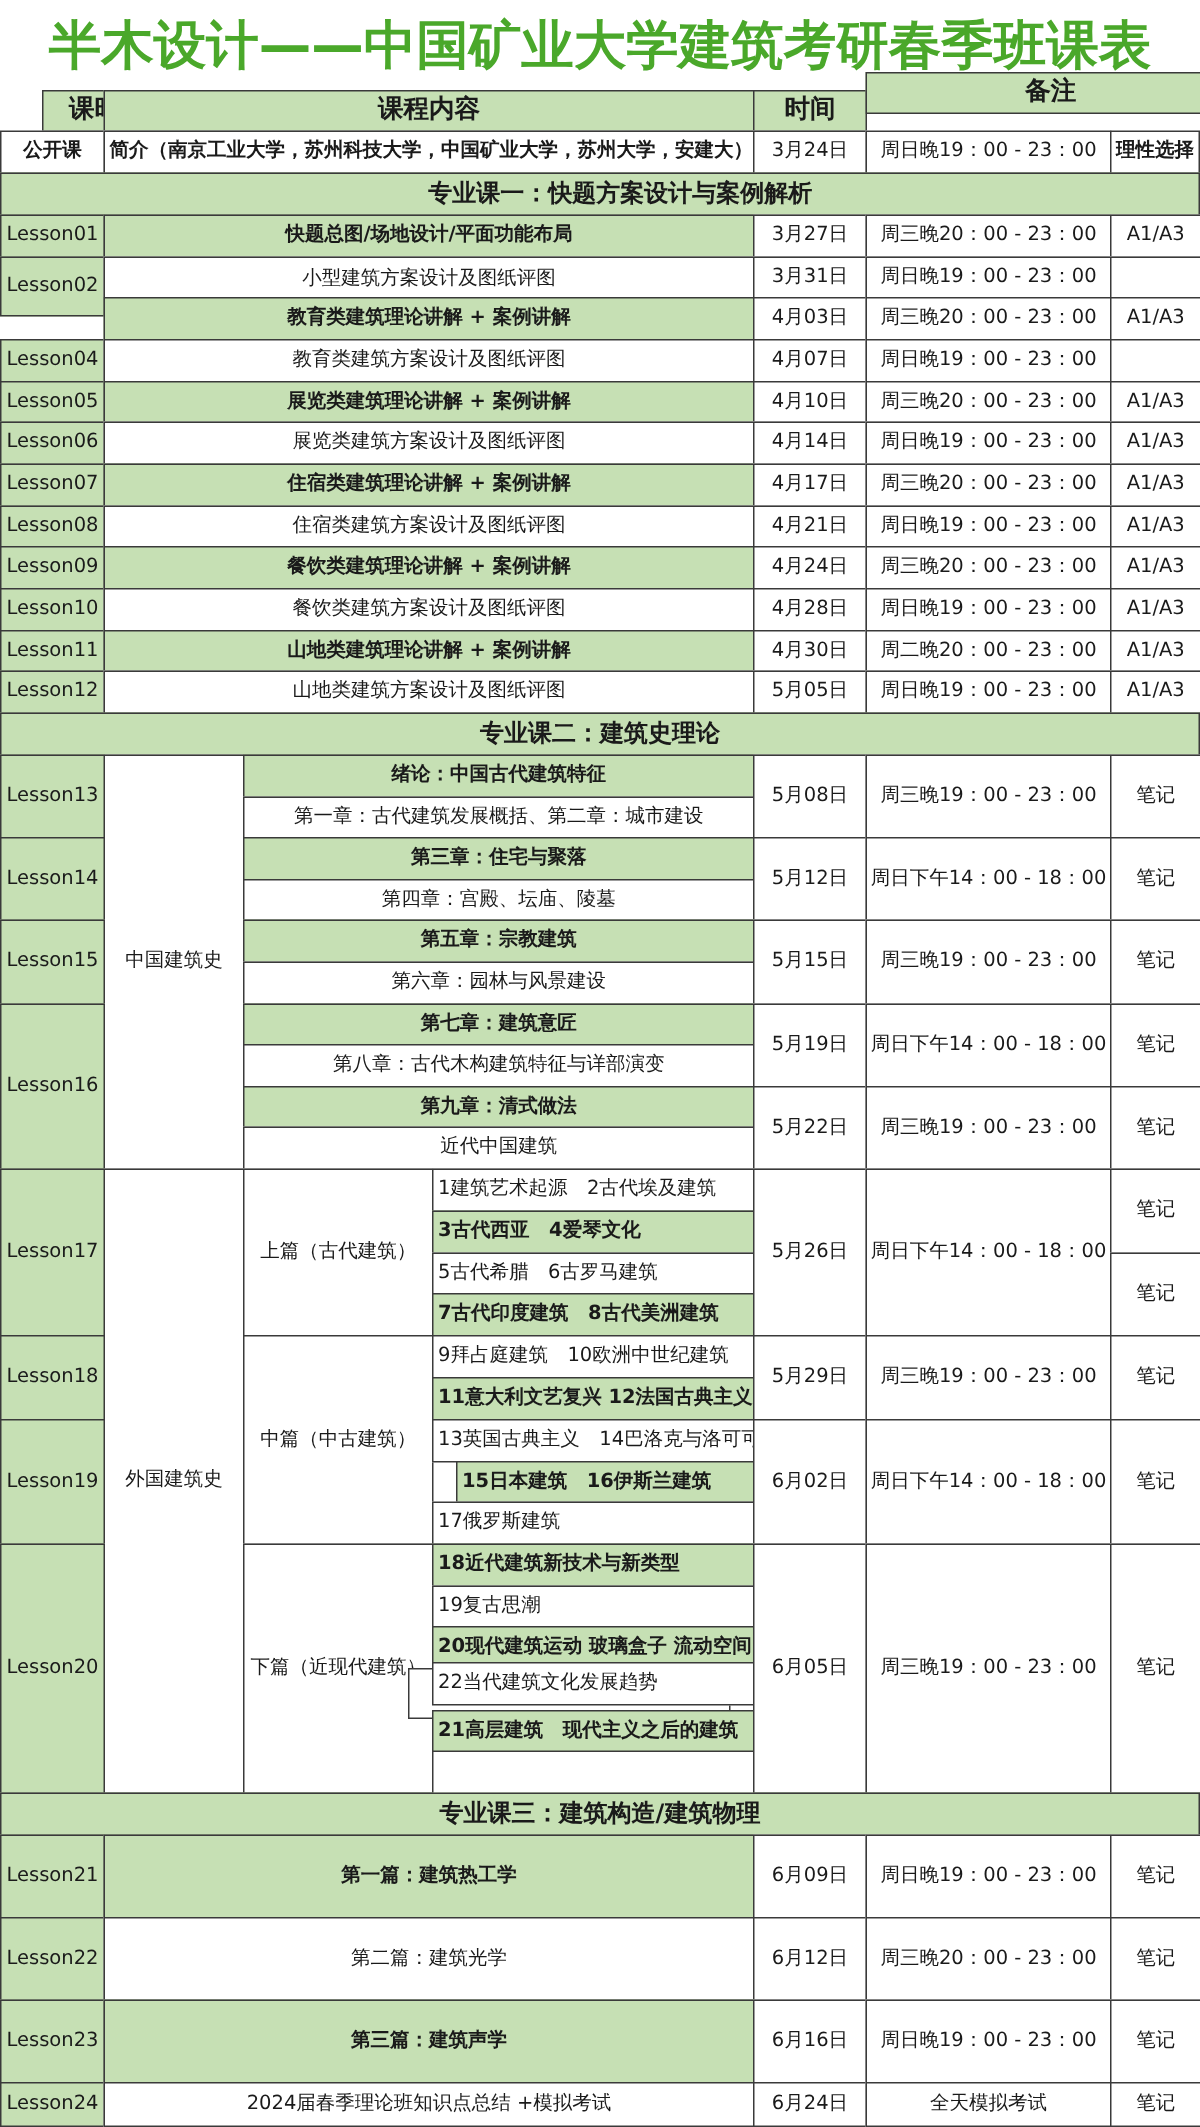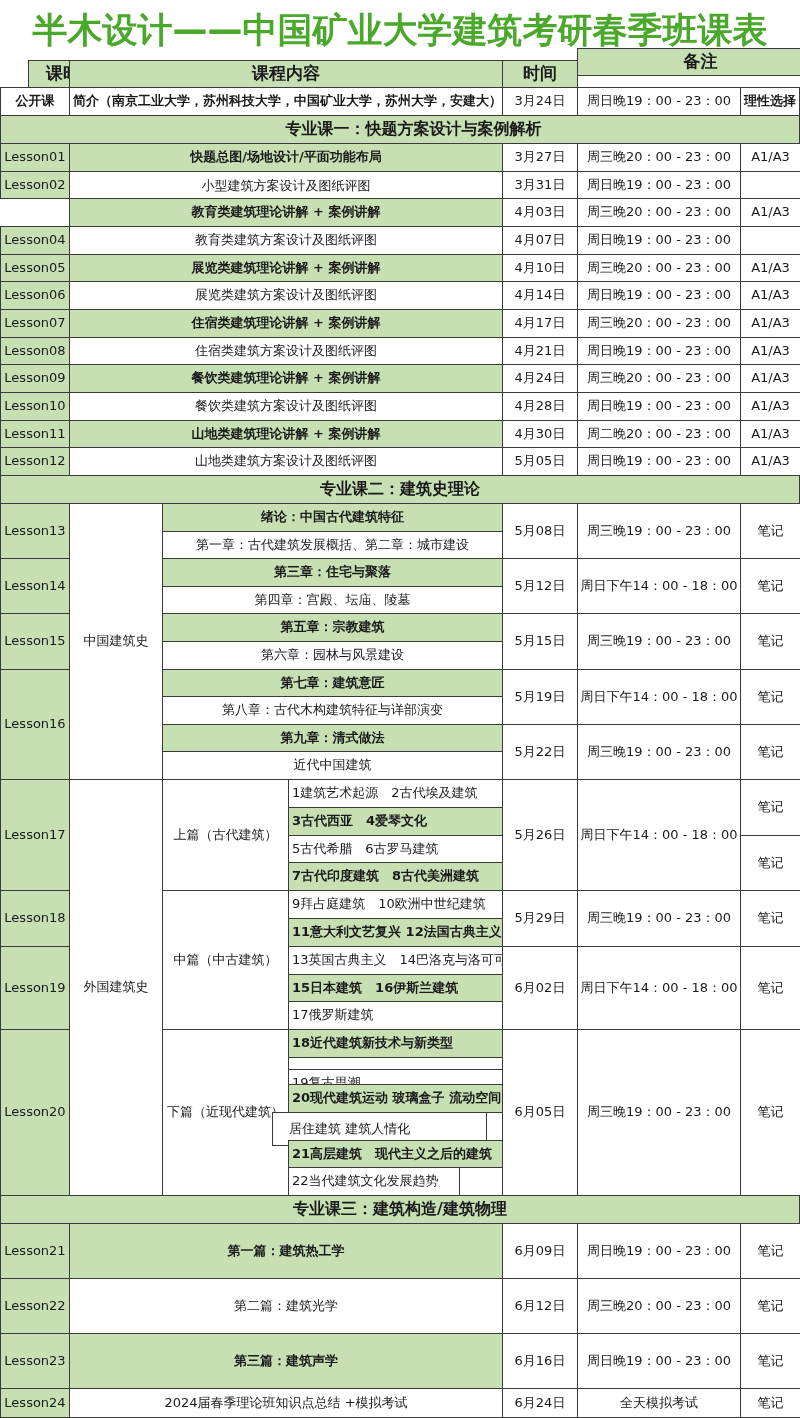--- a/index.html
+++ b/index.html
@@ -28,21 +28,21 @@
 <div class="c" style="left:577px;top:87px;width:164px;height:29px;">周日晚19：00 - 23：00</div>
 <div class="c b" style="left:740px;top:87px;width:60px;height:29px;">理性选择</div>
 
 <div class="c g sec" style="left:0;top:115px;width:800px;height:29px;padding-left:27px;">专业课一：快题方案设计与案例解析</div>
 <div id="s1">
     <div class="c g" style="left: 0px; top: 143px; width: 70px; height: 29px;">Lesson01</div>
     <div class="c g b" style="left: 69px; top: 143px; width: 434px; height: 29px;">快题总图/场地设计/平面功能布局</div>
     <div class="c " style="left: 502px; top: 143px; width: 76px; height: 29px;">3月27日</div>
     <div class="c " style="left: 577px; top: 143px; width: 164px; height: 29px;">周三晚20：00 - 23：00</div>
     <div class="c " style="left: 740px; top: 143px; width: 61px; height: 29px;">A1/A3</div>
-    <div class="c g" style="left: 0px; top: 171px; width: 70px; height: 28px;">Lesson02</div>
+    <div class="c g" style="left: 0px; top: 171px; width: 70px; height: 40px;">Lesson02</div>
     <div class="c " style="left: 69px; top: 171px; width: 434px; height: 31px;">小型建筑方案设计及图纸评图</div>
     <div class="c " style="left: 502px; top: 171px; width: 76px; height: 28px;">3月31日</div>
     <div class="c " style="left: 577px; top: 171px; width: 164px; height: 28px;">周日晚19：00 - 23：00</div>
     <div class="c " style="left: 740px; top: 171px; width: 61px; height: 28px;"></div>
     <div class="c g" style="left: 0px; top: 198px; width: 70px; height: 29px; margin-top: 29px;">Lesson03</div>
     <div class="c g b" style="left: 69px; top: 198px; width: 434px; height: 29px;">教育类建筑理论讲解 + 案例讲解</div>
     <div class="c " style="left: 502px; top: 198px; width: 76px; height: 29px;">4月03日</div>
     <div class="c " style="left: 577px; top: 198px; width: 164px; height: 29px;">周三晚20：00 - 23：00</div>
     <div class="c " style="left: 740px; top: 198px; width: 61px; height: 29px;">A1/A3</div>
     <div class="c g" style="left: 0px; top: 226px; width: 70px; height: 29px;">Lesson04</div>
@@ -138,32 +138,32 @@
     <div class="c " style="left: 740px; top: 779px; width: 61px; height: 57px;">笔记</div>
     <div class="c " style="left: 740px; top: 835px; width: 61px; height: 56px;">笔记</div>
     <div class="c g" style="left: 0px; top: 890px; width: 70px; height: 57px;">Lesson18</div>
     <div class="c l" style="left: 288px; top: 890px; width: 215px; height: 29px;">9拜占庭建筑　10欧洲中世纪建筑</div>
     <div class="c g b l" style="left: 288px; top: 918px; width: 215px; height: 29px;">11意大利文艺复兴 12法国古典主义</div>
     <div class="c " style="left: 502px; top: 890px; width: 76px; height: 57px;">5月29日</div>
     <div class="c " style="left: 577px; top: 890px; width: 164px; height: 57px;">周三晚19：00 - 23：00</div>
     <div class="c " style="left: 740px; top: 890px; width: 61px; height: 57px;">笔记</div>
     <div class="c g" style="left: 0px; top: 946px; width: 70px; height: 84px;">Lesson19</div>
     <div class="c l" style="left: 288px; top: 946px; width: 215px; height: 29px;">13英国古典主义　14巴洛克与洛可可</div>
-    <div class="c g b l" style="left: 288px; top: 974px; width: 215px; height: 28px;">15日本建筑　16伊斯兰建筑</div>
+    <div class="c g b l" style="left: 304px; top: 974px; width: 215px; height: 28px;">15日本建筑　16伊斯兰建筑</div>
     <div class="c l" style="left: 288px; top: 1001px; width: 215px; height: 29px;">17俄罗斯建筑</div>
     <div class="c " style="left: 502px; top: 946px; width: 76px; height: 84px;">6月02日</div>
     <div class="c " style="left: 577px; top: 946px; width: 164px; height: 84px;">周日下午14：00 - 18：00</div>
     <div class="c " style="left: 740px; top: 946px; width: 61px; height: 84px;">笔记</div>
     <div class="c g" style="left: 0px; top: 1029px; width: 70px; height: 167px;">Lesson20</div>
     <div class="c g b l" style="left: 288px; top: 1029px; width: 215px; height: 29px;">18近代建筑新技术与新类型</div>
-    <div class="c l" style="left: 288px; top: 1057px; width: 215px; height: 28px; margin-top: 12px;">19复古思潮</div>
+    <div class="c l" style="left: 288px; top: 1057px; width: 215px; height: 28px;">19复古思潮</div>
     <div class="c g b l" style="left: 288px; top: 1084px; width: 215px; height: 29px;">20现代建筑运动 玻璃盒子 流动空间</div>
     <div class="c l" style="left: 272px; top: 1112px; width: 215px; height: 34px; padding-left: 16px;">居住建筑 建筑人情化</div>
     <div class="c g b l" style="left: 288px; top: 1140px; width: 215px; height: 28px;">21高层建筑　现代主义之后的建筑</div>
-    <div class="c l" style="left: 288px; top: 1167px; width: 172px; height: 29px;">22当代建筑文化发展趋势</div>
+    <div class="c l" style="left: 288px; top: 1108px; width: 215px; height: 29px;">22当代建筑文化发展趋势</div>
     <div class="c " style="left: 502px; top: 1029px; width: 76px; height: 167px;">6月05日</div>
     <div class="c " style="left: 577px; top: 1029px; width: 164px; height: 167px;">周三晚19：00 - 23：00</div>
     <div class="c " style="left: 740px; top: 1029px; width: 61px; height: 167px;">笔记</div>
   </div>
 
 <div class="c g sec" style="left:0;top:1195px;width:800px;height:29px;">专业课三：建筑构造/建筑物理</div>
 <div id="s3">
     <div class="c g" style="left: 0px; top: 1223px; width: 70px; height: 56px;">Lesson21</div>
     <div class="c g b" style="left: 69px; top: 1223px; width: 434px; height: 56px;">第一篇：建筑热工学</div>
     <div class="c " style="left: 502px; top: 1223px; width: 76px; height: 56px;">6月09日</div>

